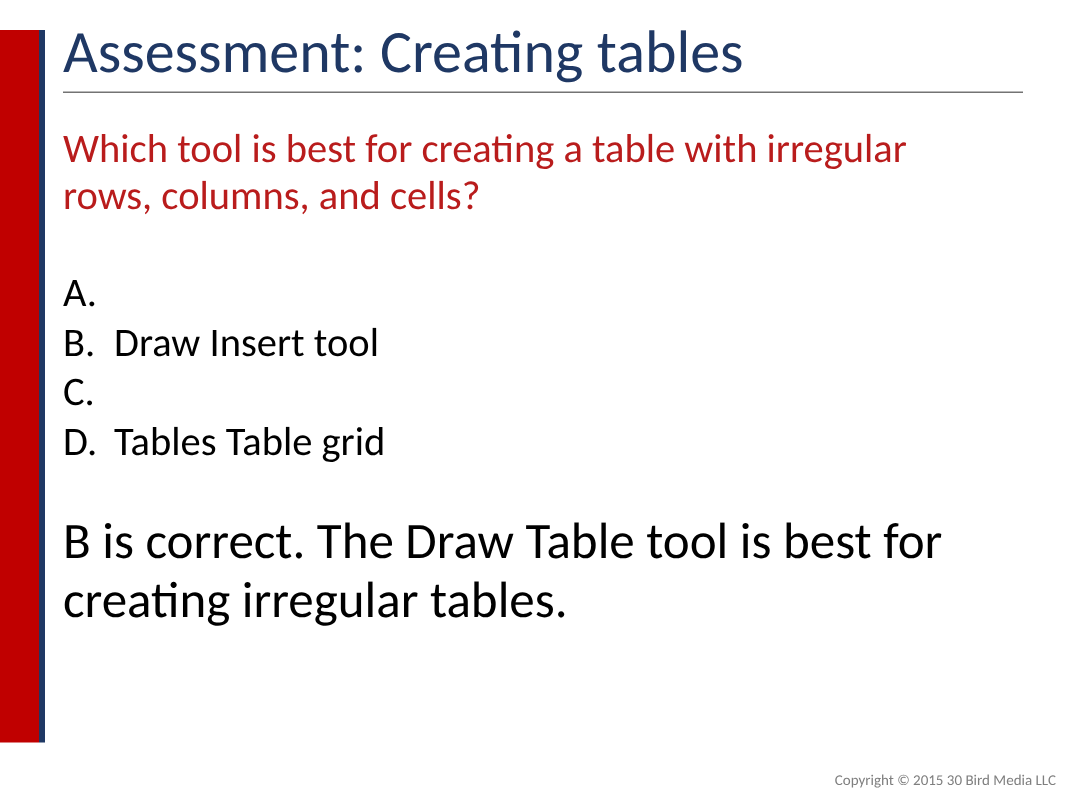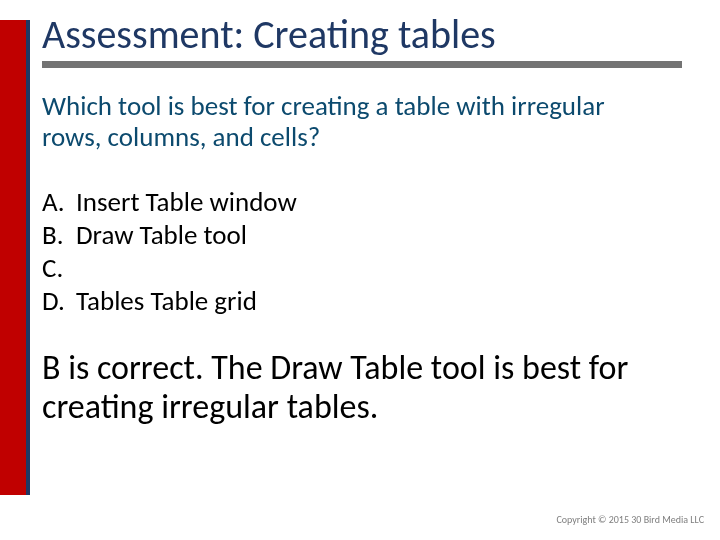--- a/index.html
+++ b/index.html
@@ -38,26 +38,26 @@
     left: 42px;
     top: 10px;
     right: 20px;
     bottom: 0;
   }
   .title {
     color: #1f3864;
     font-size: 40px;
     font-weight: 400;
     margin: 0 0 6px 0;
-    border-bottom: 7px solid #737373;
+    border-bottom: 1px solid #737373;
     padding-bottom: 2px;
     width: 640px;
   }
   .question {
-    color: #0c4a6e;
+    color: #b91c1c;
     font-size: 27px;
     margin: 22px 0 0 0;
     line-height: 1.15;
     width: 600px;
   }
   .options {
     margin: 34px 0 0 0;
     color: #000;
     font-size: 27px;
     line-height: 1.22;
@@ -92,25 +92,24 @@
   <div class="accent-blue"></div>
 
   <div class="content">
     <h1 class="title">Assessment: Creating tables</h1>
 
     <p class="question">Which tool is best for creating a table with irregular rows, columns, and cells?</p>
 
     <div class="options">
       <div class="opt">
         <span class="letter">A.</span>
-        <span>Insert Table window</span>
       </div>
       <div class="opt">
         <span class="letter">B.</span>
-        <span>Draw Table tool</span>
+        <span>Draw Insert tool</span>
       </div>
       <div class="opt">
         <span class="letter">C.</span>
       </div>
       <div class="opt">
         <span class="letter">D.</span>
         <span>Tables Table grid</span>
       </div>
     </div>
 

